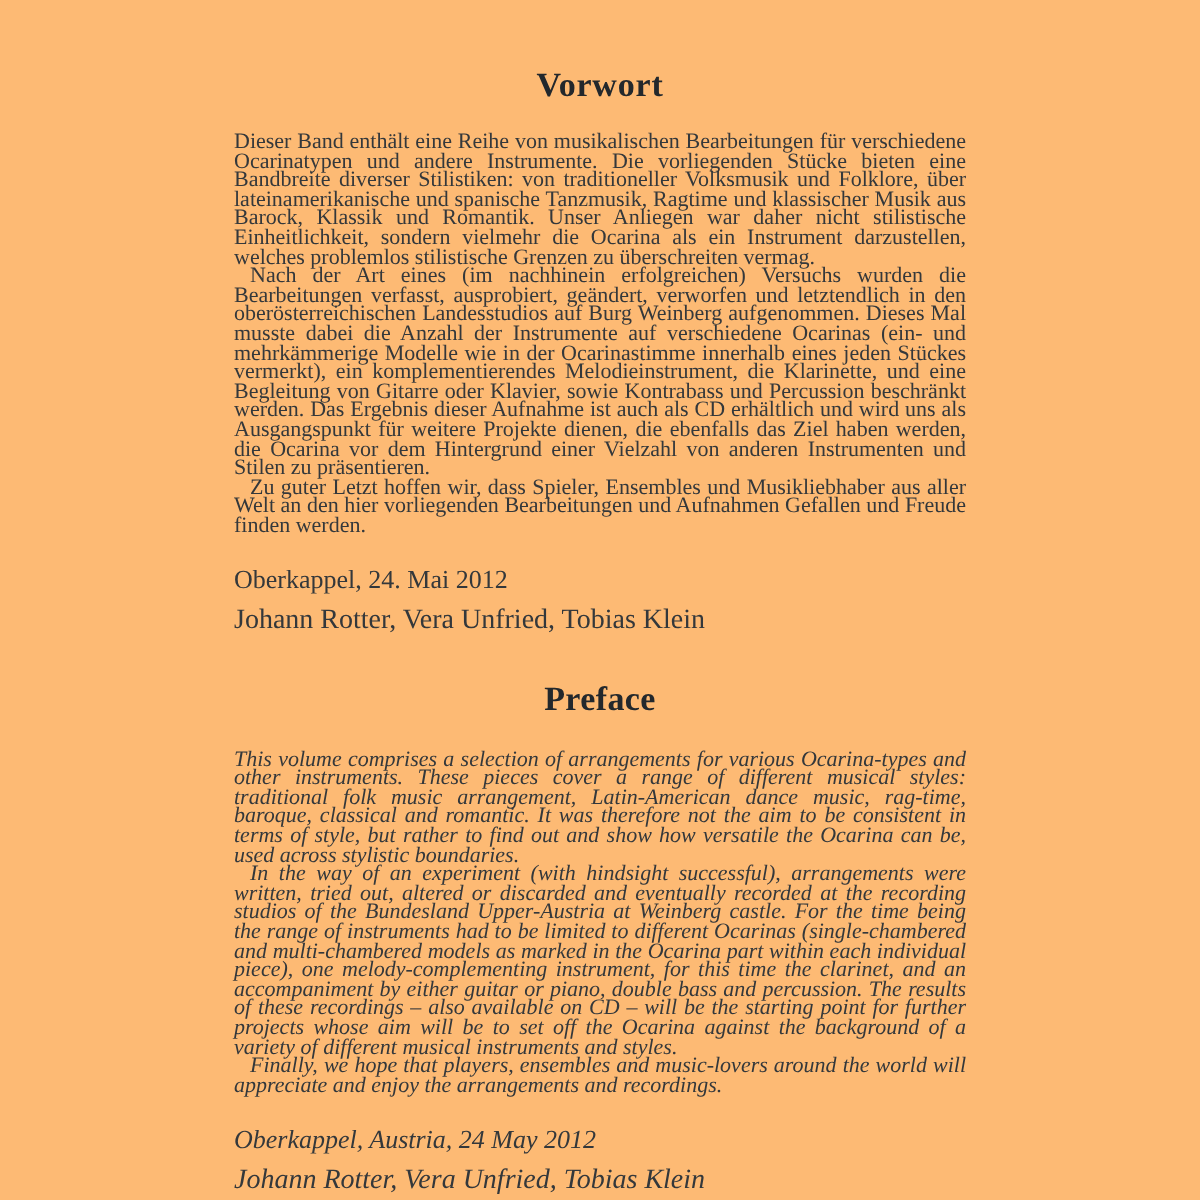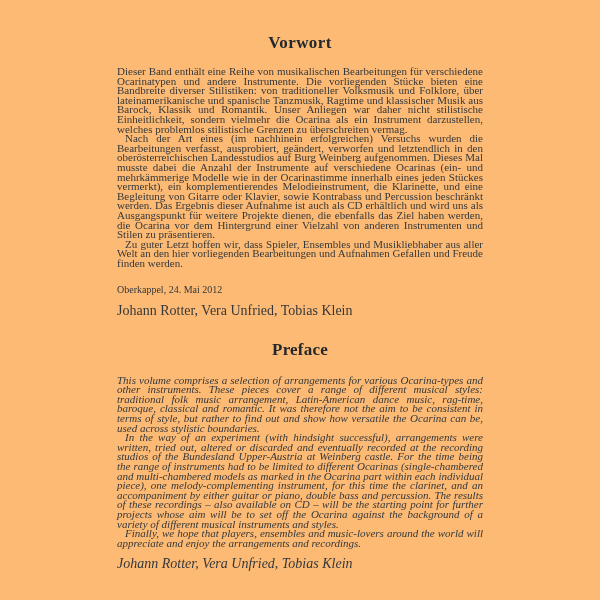--- a/index.html
+++ b/index.html
@@ -43,21 +43,21 @@
     text-justify: inter-word;
   }
   .body-para.indent {
     text-indent: 8px;
   }
   .italic-text {
     font-style: italic;
   }
   .dateline {
     margin: 17px 0 0 0;
-    font-size: 10px;
+    font-size: 13px;
     line-height: 9.6px;
   }
   .authors {
     margin: 11px 0 0 0;
     font-size: 14px;
     line-height: 9.6px;
   }
   .preface-section {
     margin-top: 22px;
   }
@@ -75,17 +75,18 @@
       <p class="body-para indent">Zu guter Letzt hoffen wir, dass Spieler, Ensembles und Musikliebhaber aus aller Welt an den hier vorliegenden Bearbeitungen und Aufnahmen Gefallen und Freude finden werden.</p>
       <p class="dateline">Oberkappel, 24. Mai 2012</p>
       <p class="authors">Johann Rotter, Vera Unfried, Tobias Klein</p>
     </section>
 
     <section class="preface-section">
       <h1 class="section-title italic">Preface</h1>
       <p class="body-para italic-text">This volume comprises a selection of arrangements for various Ocarina-types and other instruments. These pieces cover a range of different musical styles: traditional folk music arrangement, Latin-American dance music, rag-time, baroque, classical and romantic. It was therefore not the aim to be consistent in terms of style, but rather to find out and show how versatile the Ocarina can be, used across stylistic boundaries.</p>
       <p class="body-para italic-text indent">In the way of an experiment (with hindsight successful), arrangements were written, tried out, altered or discarded and eventually recorded at the recording studios of the Bundesland Upper-Austria at Weinberg castle. For the time being the range of instruments had to be limited to different Ocarinas (single-chambered and multi-chambered models as marked in the Ocarina part within each individual piece), one melody-complementing instrument, for this time the clarinet, and an accompaniment by either guitar or piano, double bass and percussion. The results of these recordings – also available on CD – will be the starting point for further projects whose aim will be to set off the Ocarina against the background of a variety of different musical instruments and styles.</p>
       <p class="body-para italic-text indent">Finally, we hope that players, ensembles and music-lovers around the world will appreciate and enjoy the arrangements and recordings.</p>
+      <p class="dateline italic-text">Oberkappel, Austria, 24 May 2012</p>
       <p class="authors italic-text">Johann Rotter, Vera Unfried, Tobias Klein</p>
     </section>
 
   </div>
 </div>
 
 </body></html>

